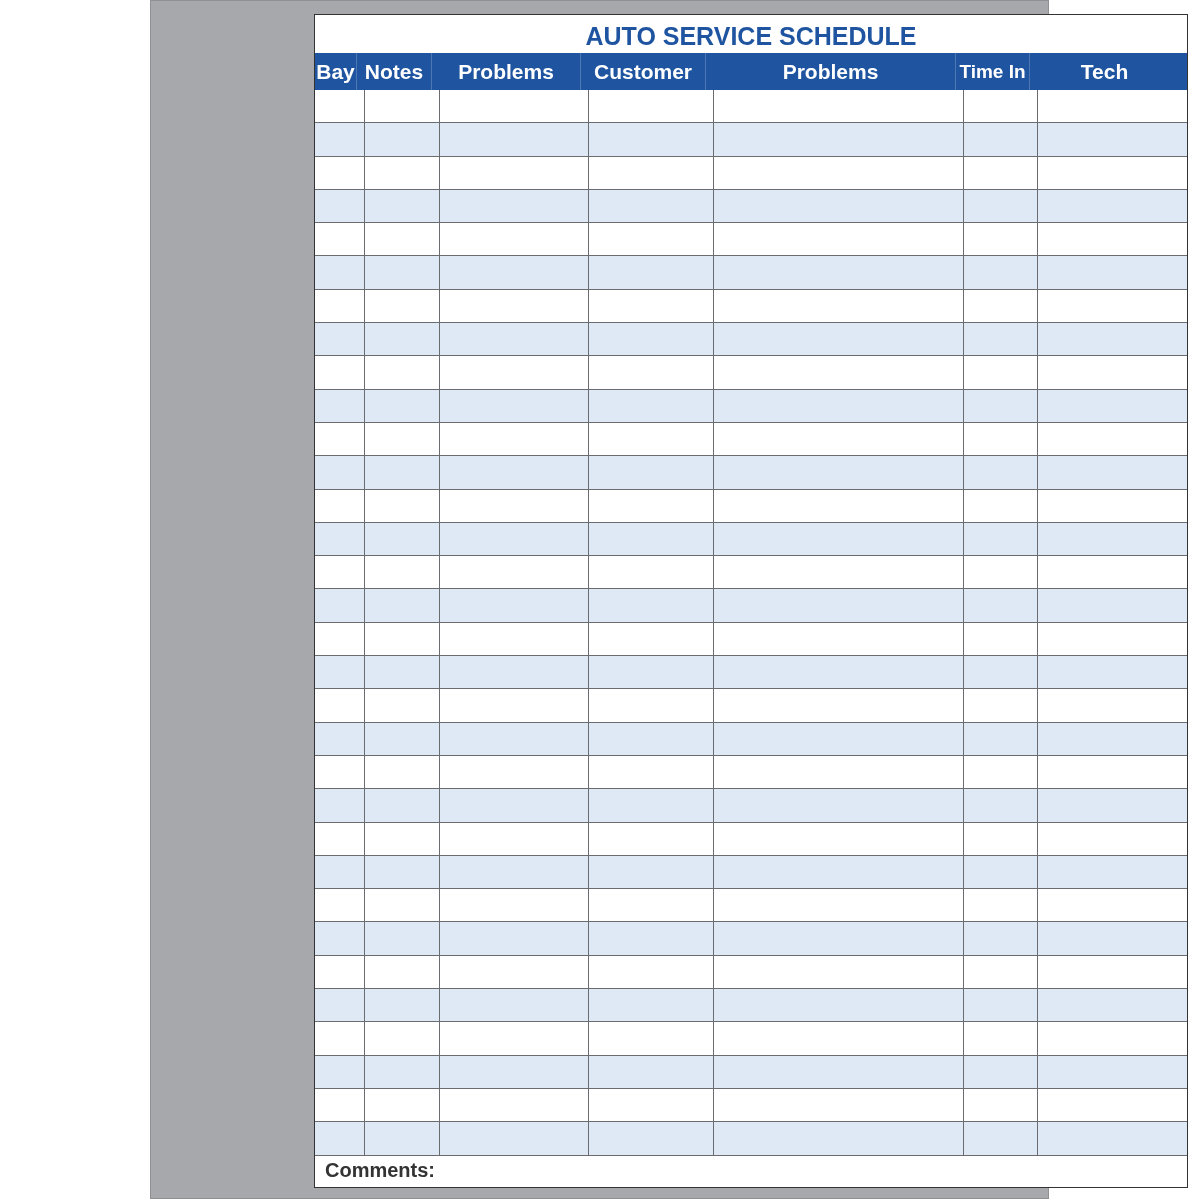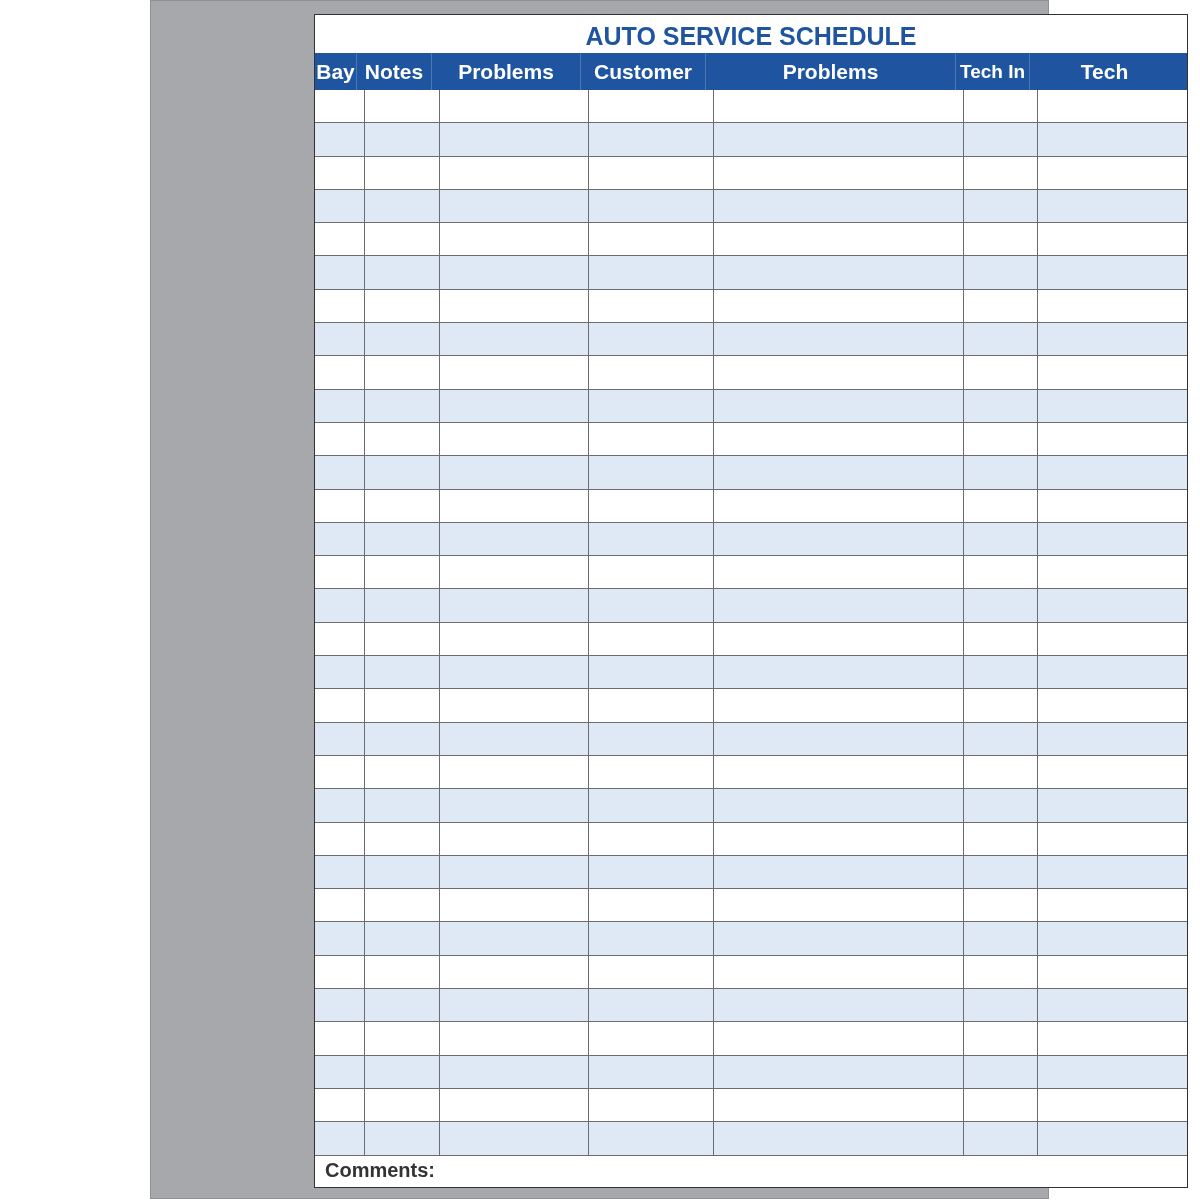--- a/index.html
+++ b/index.html
@@ -24,21 +24,21 @@
 
 <div class="frame">
   <div class="board">
     <div class="title">AUTO SERVICE SCHEDULE</div>
     <div class="hdr" id="hdr">
         <div style="width: 42px;">Bay</div>
         <div style="width: 75px;">Notes</div>
         <div style="width: 149px;">Problems</div>
         <div style="width: 125px;">Customer</div>
         <div style="width: 250px;">Problems</div>
-        <div class="small" style="width: 74px;">Tech In</div>
+        <div class="small" style="width: 74px;">Time In</div>
         <div style="width: 149px;">Tech</div>
       </div>
     <div class="rows" id="rows">
         <div class="row">
           <div style="width: 50px;"></div>
           <div style="width: 75px;"></div>
           <div style="width: 149px;"></div>
           <div style="width: 125px;"></div>
           <div style="width: 250px;"></div>
           <div style="width: 74px;"></div>

